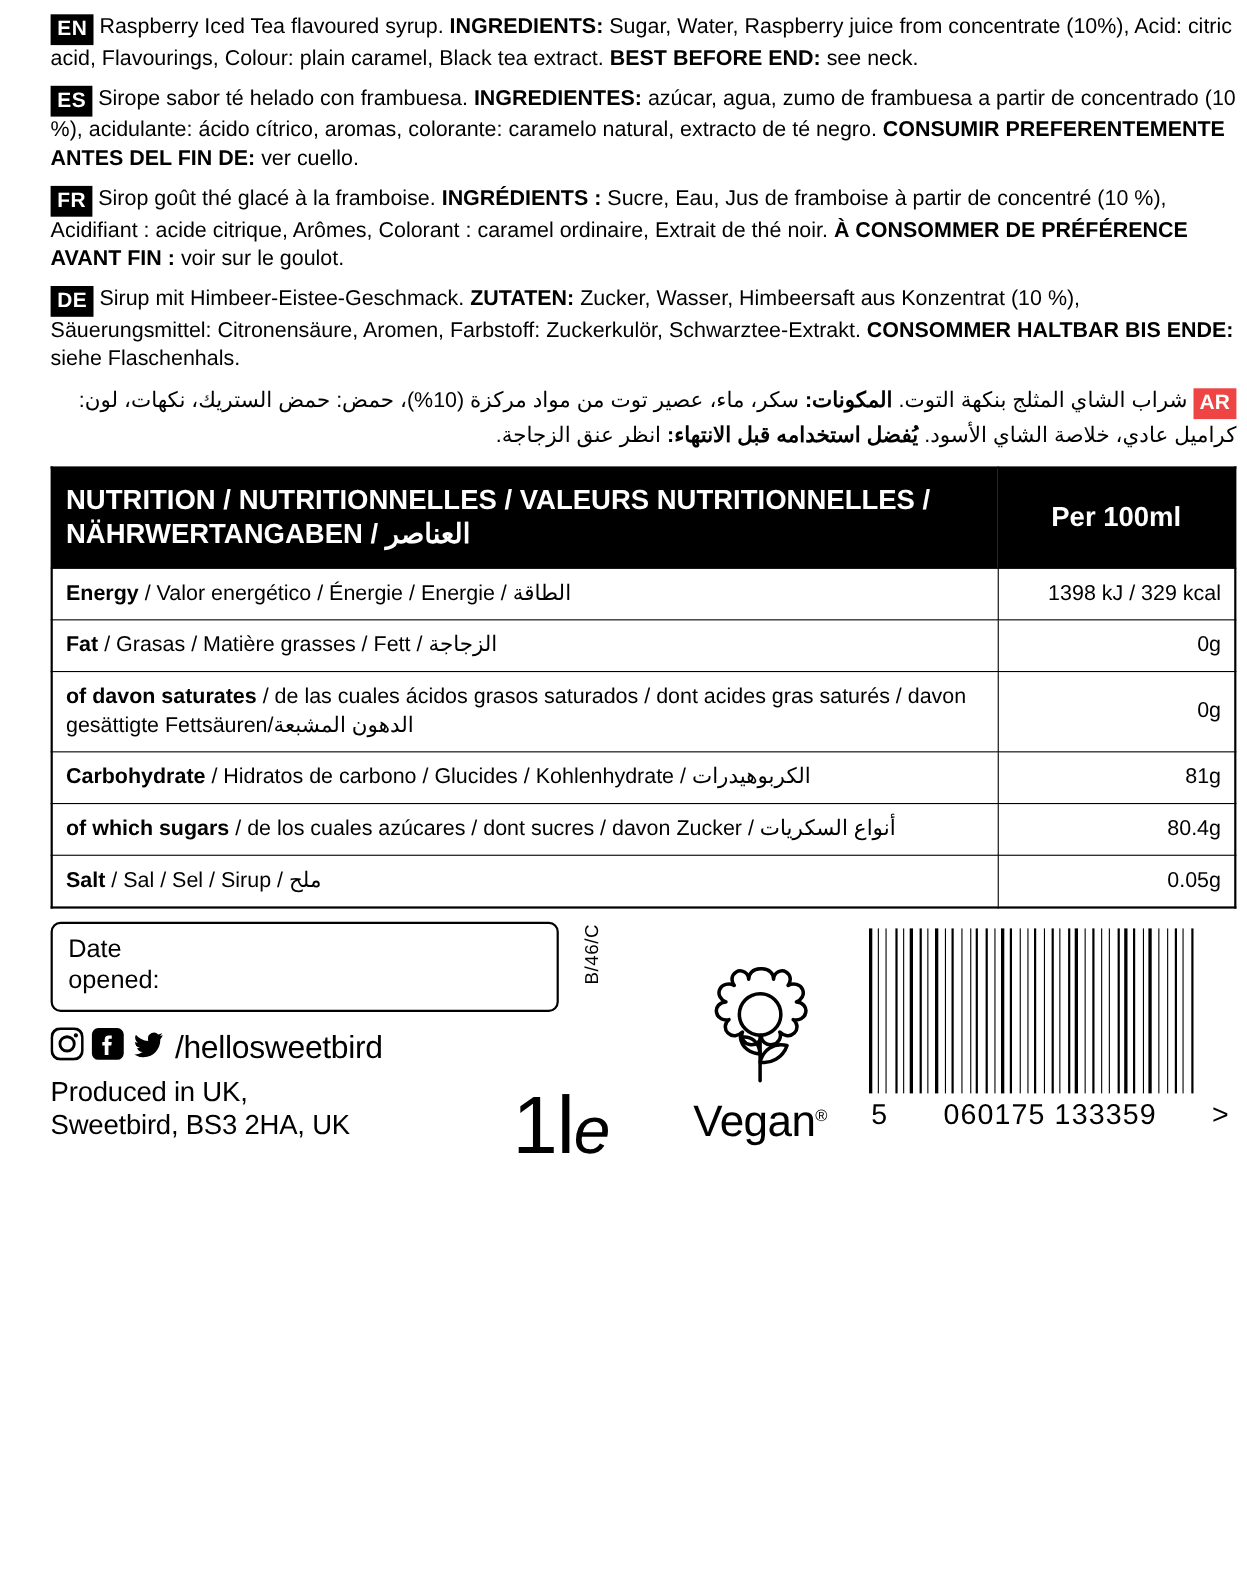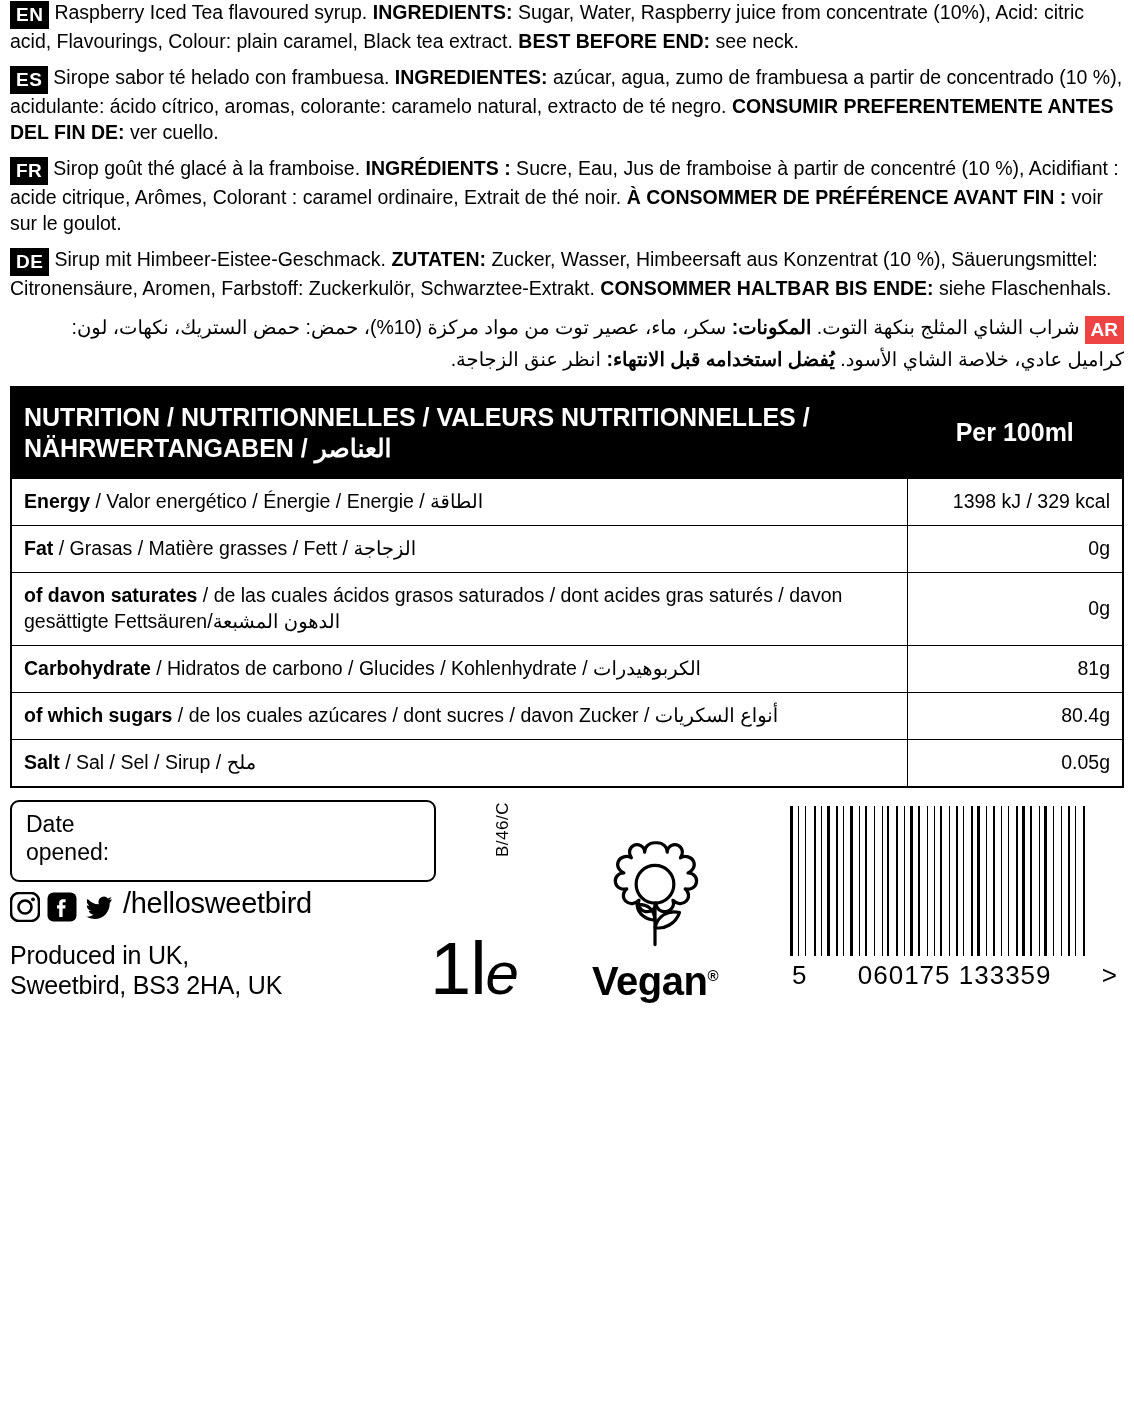--- a/index.html
+++ b/index.html
@@ -9,21 +9,21 @@
     height: 1427px;
     background: #ffffff;
     color: #000000;
     font-family: "Liberation Sans", sans-serif;
     font-size: 19.5px;
     line-height: 1.33;
     position: relative;
     overflow: hidden;
   }
 
-  .page { padding: 0 10px 0 10px; }
+  .page { padding: 12px 10px 0 10px; margin-left: 36px; }
 
   
   .lang-block { margin: 0 0 10px 0; }
   .lang-tag {
     display: inline-block;
     background: #000;
     color: #fff;
     font-weight: bold;
     font-size: 19px;
     line-height: 1;
@@ -82,44 +82,44 @@
 
   
   .footer {
     position: relative;
     margin-top: 12px;
     height: 232px;
   }
   .date-box {
     position: absolute;
     left: 0; top: 0;
-    width: 426px;
+    width: 462px;
     height: 82px;
     border: 2.5px solid #000;
     border-radius: 9px;
     padding: 8px 14px;
     font-size: 23px;
     line-height: 1.22;
   }
   .vert-code {
     position: absolute;
     left: 482px;
     top: 2px;
     font-size: 17px;
     writing-mode: vertical-rl;
     transform: rotate(180deg);
     letter-spacing: .5px;
   }
 
   .social-row {
     position: absolute;
     left: 0;
-    top: 84px;
+    top: 96px;
     display: flex;
-    align-items: flex-end;
+    align-items: flex-start;
     gap: 7px;
   }
   .social-handle {
     font-size: 29px;
     font-weight: 500;
     letter-spacing: -.3px;
     margin-left: 2px;
   }
   .sicon { width: 30px; height: 30px; display: block; }
 
@@ -128,37 +128,37 @@
     left: 0;
     top: 140px;
     font-size: 25px;
     line-height: 1.22;
     letter-spacing: -.2px;
   }
 
   .volume {
     position: absolute;
     left: 420px;
-    top: 132px;
+    top: 148px;
     font-size: 74px;
     line-height: 1;
     letter-spacing: -1px;
   }
   .volume .e { font-style: italic; font-size: 60px; }
 
   .vegan {
     position: absolute;
     left: 520px;
     top: 22px;
     width: 250px;
     text-align: center;
   }
   .vegan-word {
     font-size: 40px;
-    font-weight: bold;
+    font-weight: normal;
     letter-spacing: -.5px;
     margin-top: -6px;
   }
   .vegan-word sup { font-size: 15px; vertical-align: super; }
 
   .barcode {
     position: absolute;
     right: 4px;
     top: 6px;
     width: 330px;

